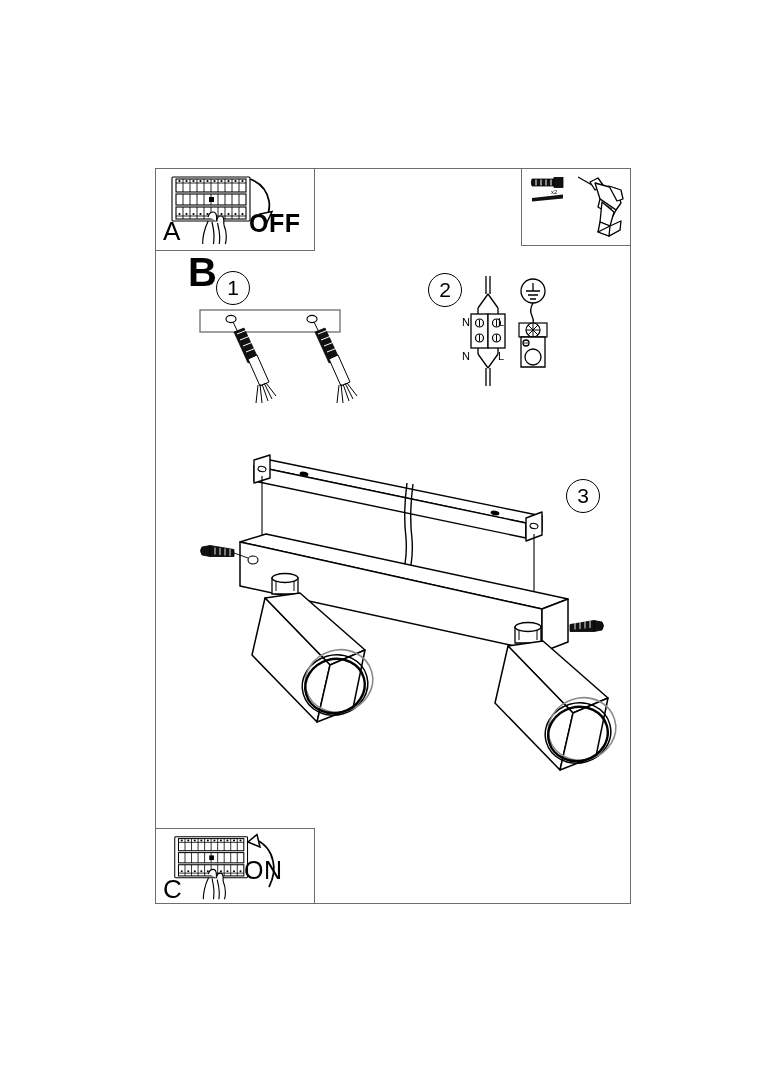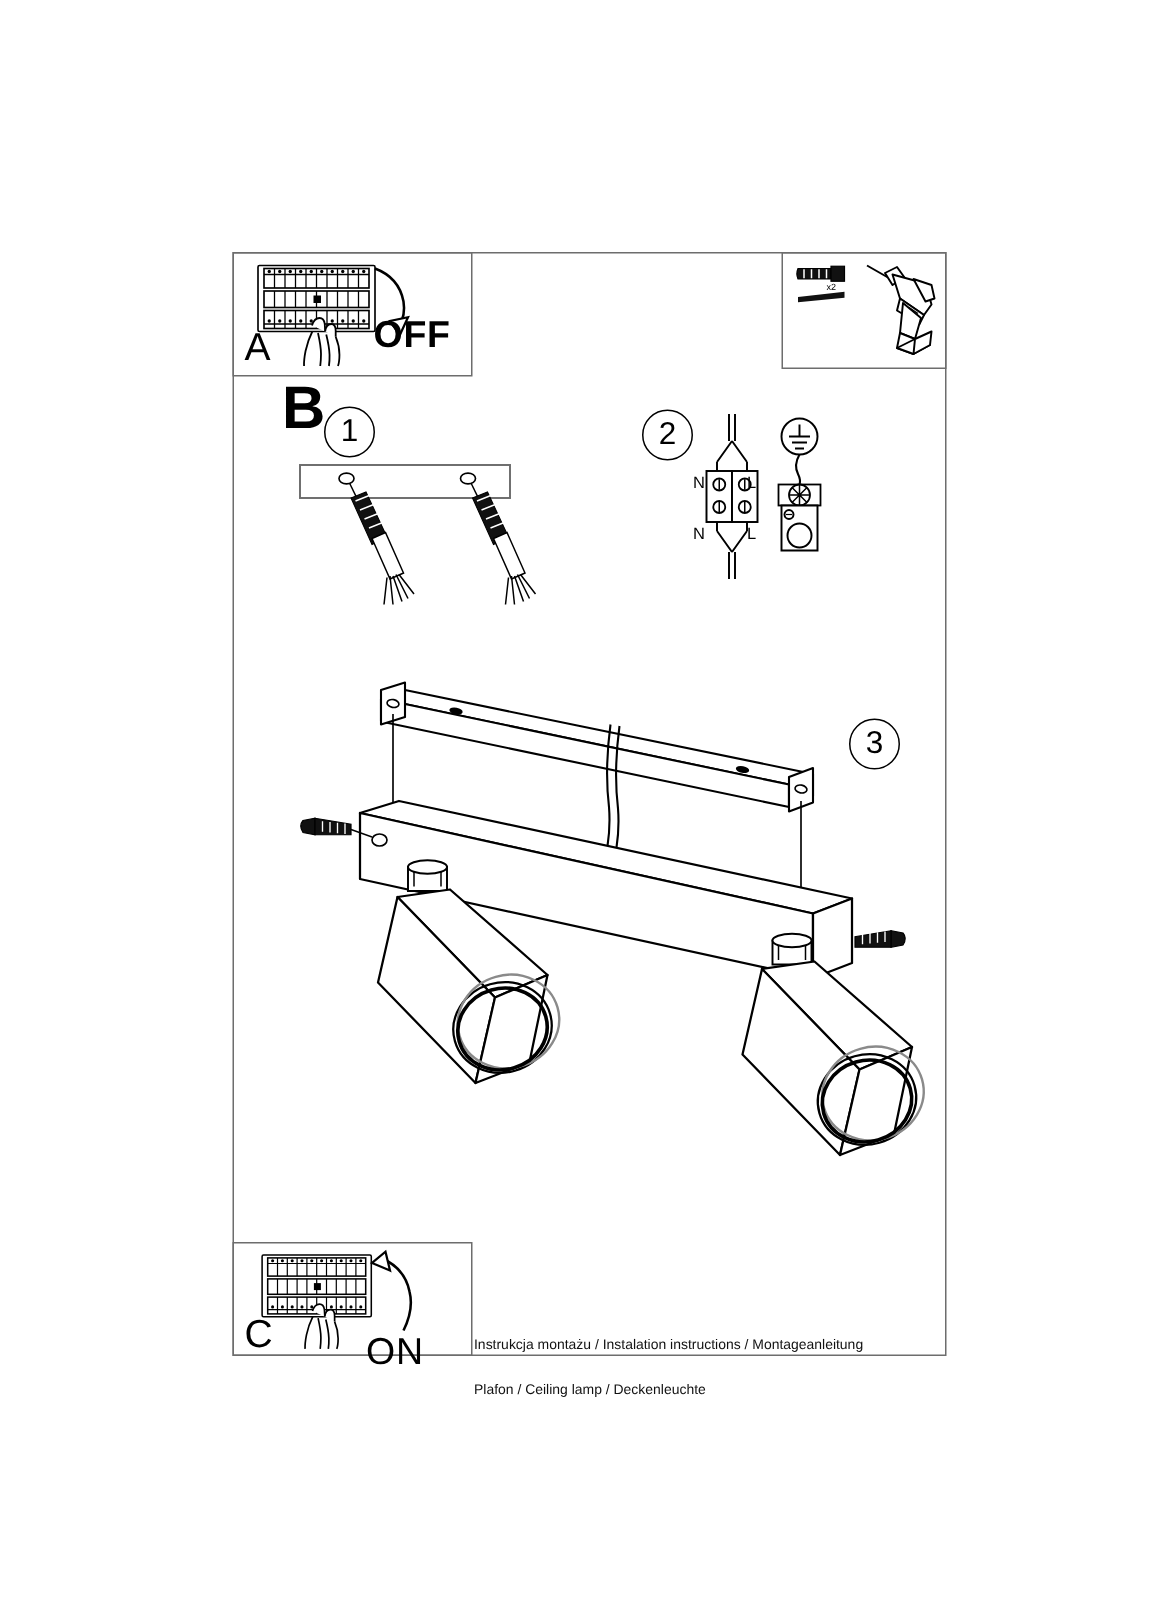--- a/index.html
+++ b/index.html
@@ -44,21 +44,21 @@
   #label-c { left: 163px; top: 876px; }
   #label-b {
     left: 188px; top: 252px;
     font-size: 40px; font-weight: 700;
   }
   #label-off {
     left: 249px; top: 211px;
     font-size: 25px; font-weight: 700; letter-spacing: 0.5px;
   }
   #label-on {
-    left: 244px; top: 889px;
+    left: 244px; top: 858px;
     font-size: 25px; font-weight: 400; letter-spacing: 0.5px; text-align: center;
   }
   #caption {
     left: 316px; top: 874px;
     font-size: 9.3px; line-height: 15px; color: #111;
     white-space: pre-line;
   }
   .x2 {
     position: absolute;
     font-size: 6px;
@@ -463,18 +463,14 @@
   </svg>
 
   <svg class="sv" style="left:236px; top:834px;" width="46" height="56" viewBox="0 0 46 56">
     <path d="M33 53 q7 -14 4 -26 q-3 -15 -18 -22" fill="none" stroke="#000" stroke-width="1.7"></path>
     <path d="M24 13 L12 8 L21 0.5 Z" fill="#fff" stroke="#000" stroke-width="1.5"></path>
   </svg>
 
   <div class="lbl" id="label-c">C</div>
   <div class="lbl" id="label-on">ON</div>
 
-  <div class="lbl" id="caption">
-    <div>Instrukcja montażu / Instalation instructions / Montageanleitung</div>
-    <div>Plafon / Ceiling lamp / Deckenleuchte</div>
-  </div>
 
 </div>
 
 </body></html>

